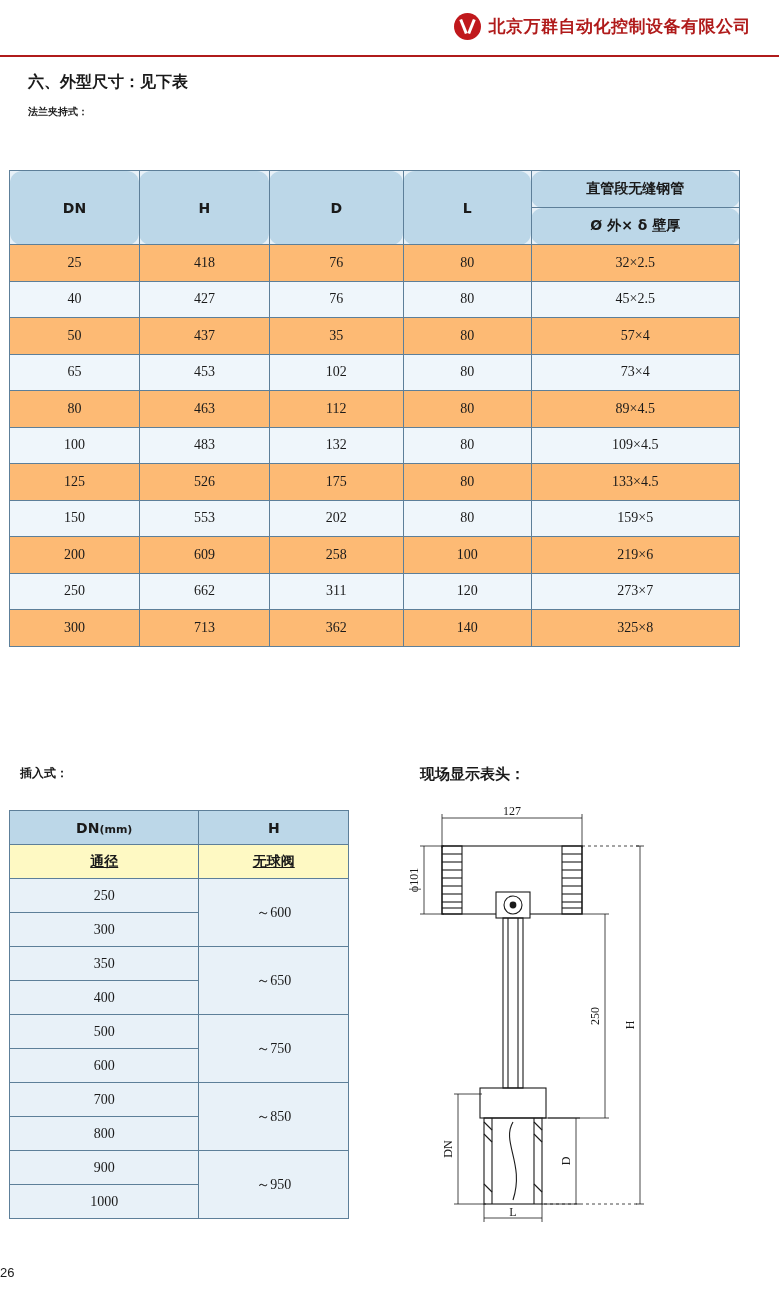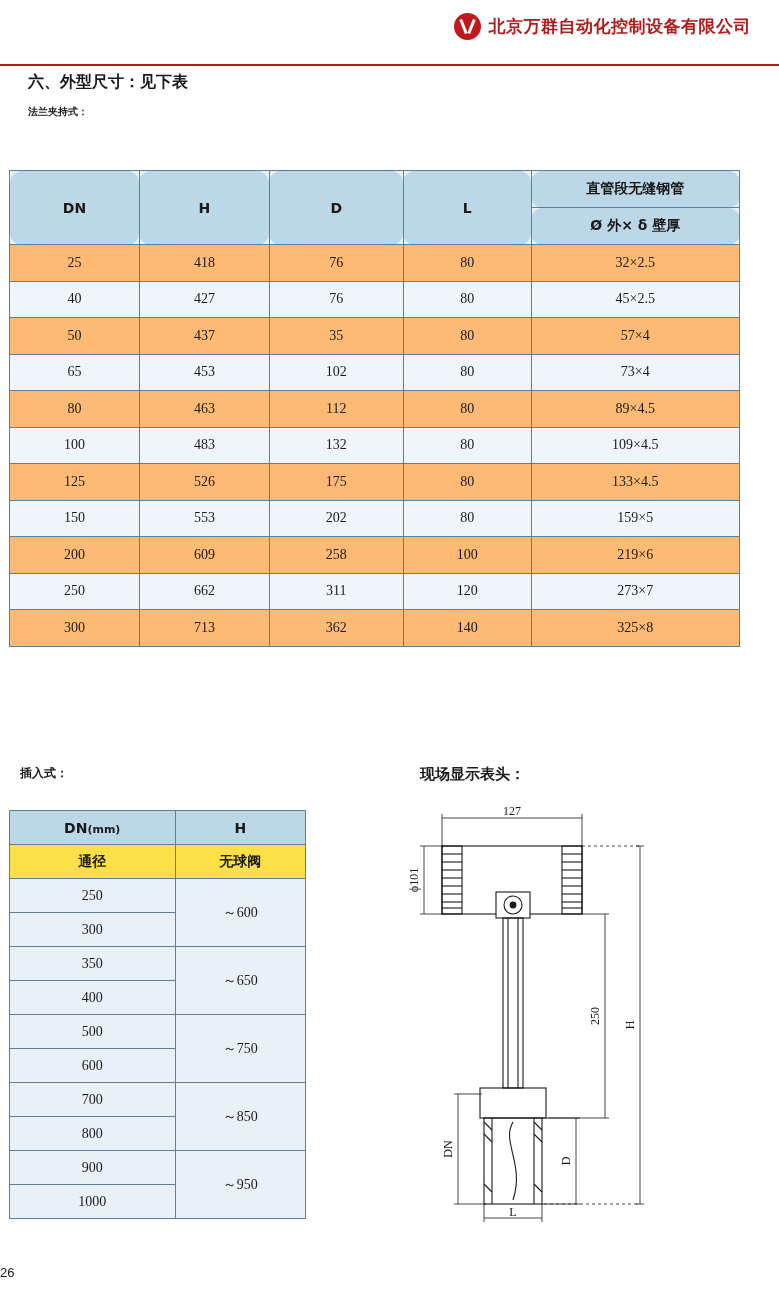--- a/index.html
+++ b/index.html
@@ -15,21 +15,21 @@
     position: relative;
     overflow: hidden;
   }
 
   
   .page-header {
     position: absolute;
     left: 0;
     top: 0;
     width: 779px;
-    height: 66px;
+    height: 57px;
     border-bottom: 2px solid #b01b1b;
     box-sizing: border-box;
   }
   .header-inner {
     position: absolute;
     right: 28px;
     top: 13px;
     display: flex;
     align-items: center;
     gap: 8px;
@@ -149,39 +149,40 @@
     font-size: 15px;
     font-family: "DejaVu Sans", sans-serif;
     font-weight: bold;
   }
 
   
   .tbl-insert {
     position: absolute;
     left: 9px;
     top: 810px;
-    width: 297px;
+    width: 340px;
   }
   .tbl-insert td {
     border: 1px solid #5d7f99;
     text-align: center;
     font-size: 14px;
     padding: 0;
     height: 33px;
     background: #e8f1f8;
   }
   .tbl-insert td.hdr {
     background: #bcd7e8;
     font-family: "DejaVu Sans", sans-serif;
     font-weight: bold;
   }
   .tbl-insert td.hdr2 {
-    background: #fde047;
-    font-family: "DejaVu Sans", sans-serif;
-    font-weight: bold;
+    background: #fef9c3;
+    font-family: "DejaVu Sans", sans-serif;
+    font-weight: bold;
+    text-decoration: underline;
   }
   .tbl-insert .ci-dn { width: 165px; }
   .tbl-insert .ci-h  { width: 130px; }
   .unit-sm { font-size: 11px; }
 
   
   .drawing {
     position: absolute;
     left: 400px;
     top: 804px;

